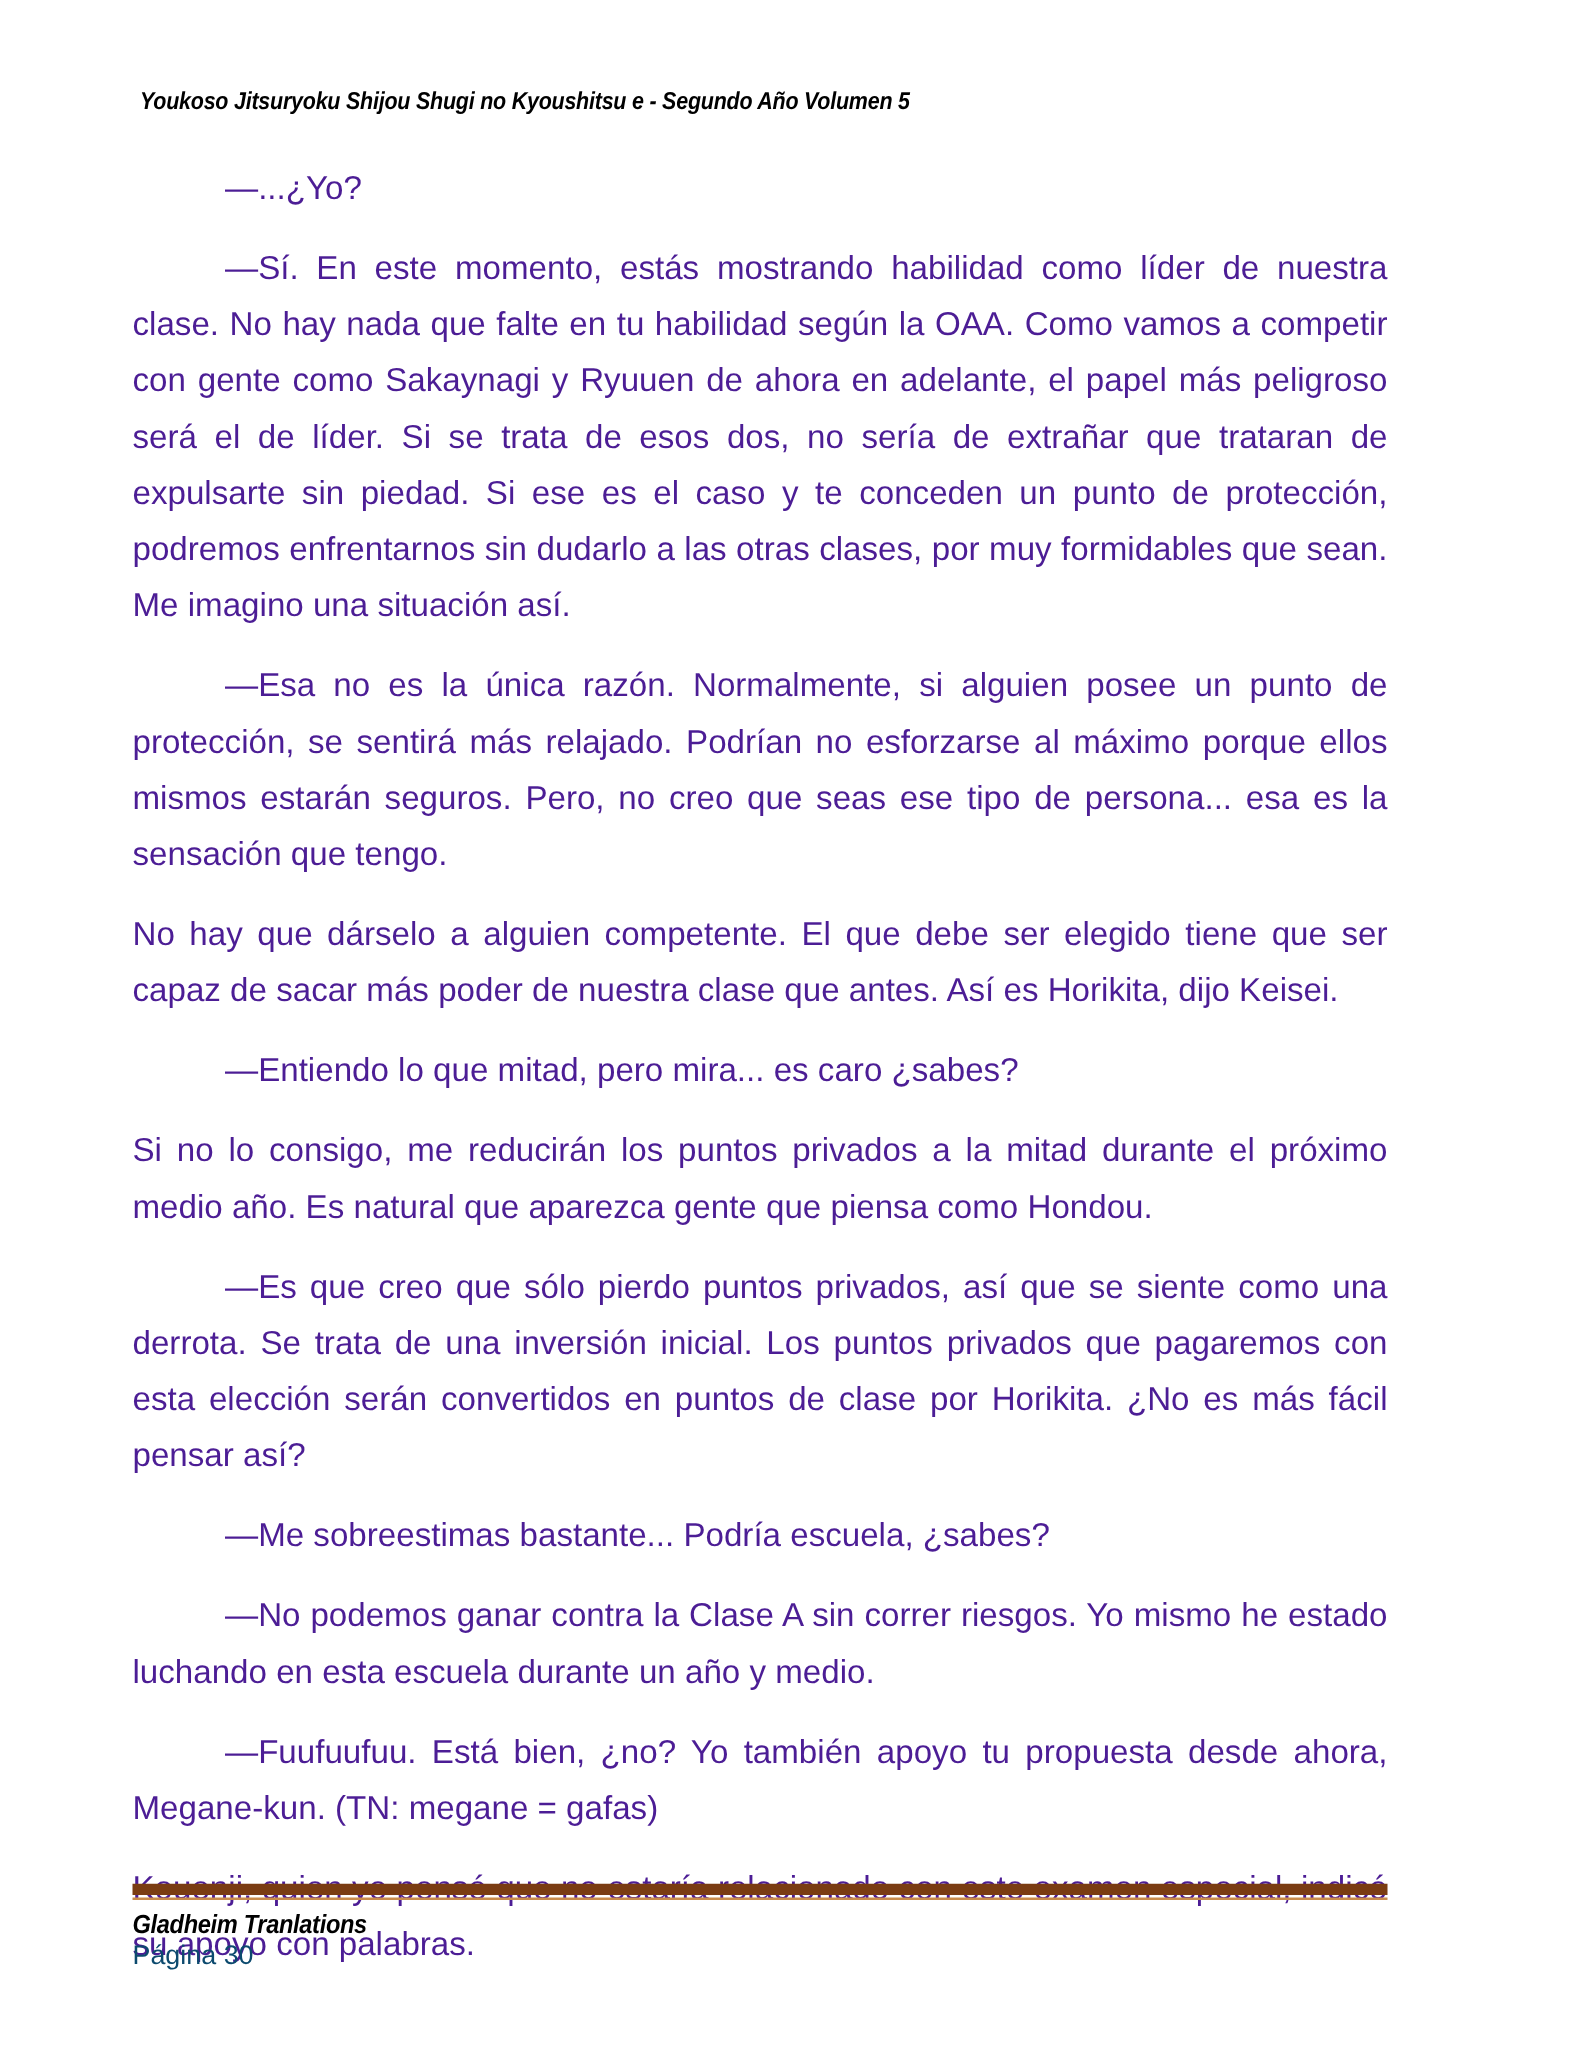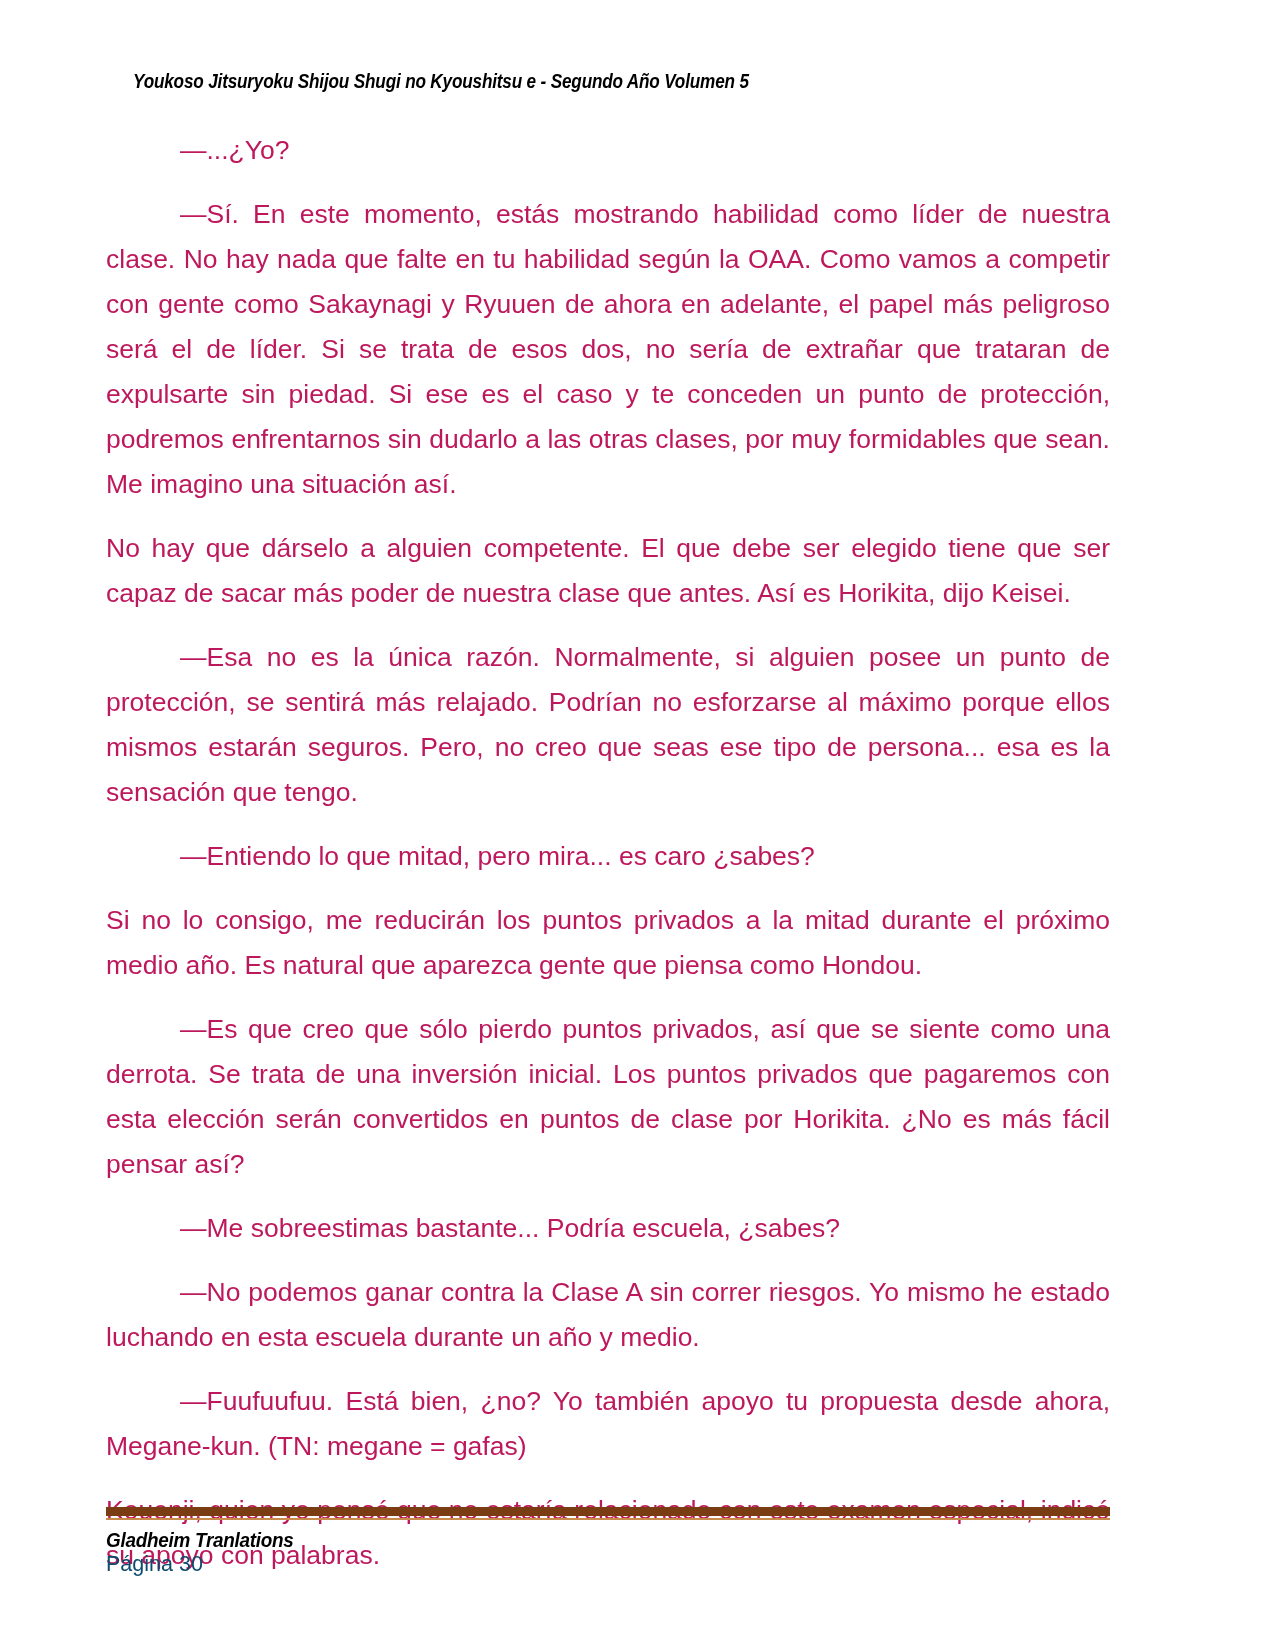--- a/index.html
+++ b/index.html
@@ -17,21 +17,20 @@
     color: #000000;
     overflow: hidden;
   }
 
   
   .header {
     position: absolute;
     left: 112px;
     top: 70px;
     width: 1050px;
-    margin-left: 21px;
   }
   .header-title {
     font-family: "Liberation Sans", sans-serif;
     font-weight: bold;
     font-style: italic;
     font-size: 19.5px;
     letter-spacing: -0.2px;
     transform: scaleX(0.88);
     transform-origin: left center;
     white-space: nowrap;
@@ -44,21 +43,21 @@
     left: 106px;
     top: 128px;
     width: 1004px;
   }
   p.para {
     margin: 0 0 19px 0;
     font-size: 26.5px;
     line-height: 45px;
     text-align: justify;
     text-justify: inter-word;
-    color: #be185d;
+    color: #4c1d95;
     font-family: "Liberation Sans", sans-serif;
     -webkit-hyphens: none;
     hyphens: none;
   }
   p.para:last-child { margin-bottom: 0; }
   p.indent { text-indent: 74px; }
   p.noindent { text-indent: 0; }
 
   
   .footer {
@@ -109,22 +108,22 @@
 
 <div class="page">
 
   <div class="header">
     <div class="header-title">Youkoso Jitsuryoku Shijou Shugi no Kyoushitsu e - Segundo Año Volumen 5</div>
   </div>
 
   <div class="body-area">
       <p class="para indent">—...¿Yo?</p>
       <p class="para indent">—Sí. En este momento, estás mostrando habilidad como líder de nuestra clase. No hay nada que falte en tu habilidad según la OAA. Como vamos a competir con gente como Sakaynagi y Ryuuen de ahora en adelante, el papel más peligroso será el de líder. Si se trata de esos dos, no sería de extrañar que trataran de expulsarte sin piedad. Si ese es el caso y te conceden un punto de protección, podremos enfrentarnos sin dudarlo a las otras clases, por muy formidables que sean. Me imagino una situación así.</p>
+      <p class="para indent">—Esa no es la única razón. Normalmente, si alguien posee un punto de protección, se sentirá más relajado. Podrían no esforzarse al máximo porque ellos mismos estarán seguros. Pero, no creo que seas ese tipo de persona... esa es la sensación que tengo.</p>
       <p class="para noindent">No hay que dárselo a alguien competente. El que debe ser elegido tiene que ser capaz de sacar más poder de nuestra clase que antes. Así es Horikita, dijo Keisei.</p>
-      <p class="para indent">—Esa no es la única razón. Normalmente, si alguien posee un punto de protección, se sentirá más relajado. Podrían no esforzarse al máximo porque ellos mismos estarán seguros. Pero, no creo que seas ese tipo de persona... esa es la sensación que tengo.</p>
       <p class="para indent">—Entiendo lo que mitad, pero mira... es caro ¿sabes?</p>
       <p class="para noindent">Si no lo consigo, me reducirán los puntos privados a la mitad durante el próximo medio año. Es natural que aparezca gente que piensa como Hondou.</p>
       <p class="para indent">—Es que creo que sólo pierdo puntos privados, así que se siente como una derrota. Se trata de una inversión inicial. Los puntos privados que pagaremos con esta elección serán convertidos en puntos de clase por Horikita. ¿No es más fácil pensar así?</p>
       <p class="para indent">—Me sobreestimas bastante... Podría escuela, ¿sabes?</p>
       <p class="para indent">—No podemos ganar contra la Clase A sin correr riesgos. Yo mismo he estado luchando en esta escuela durante un año y medio.</p>
       <p class="para indent">—Fuufuufuu. Está bien, ¿no? Yo también apoyo tu propuesta desde ahora, Megane-kun. (TN: megane = gafas)</p>
       <p class="para noindent">Kouenji, quien yo pensé que no estaría relacionado con este examen especial, indicó su apoyo con palabras.</p>
     </div>
 
   <div class="footer">

